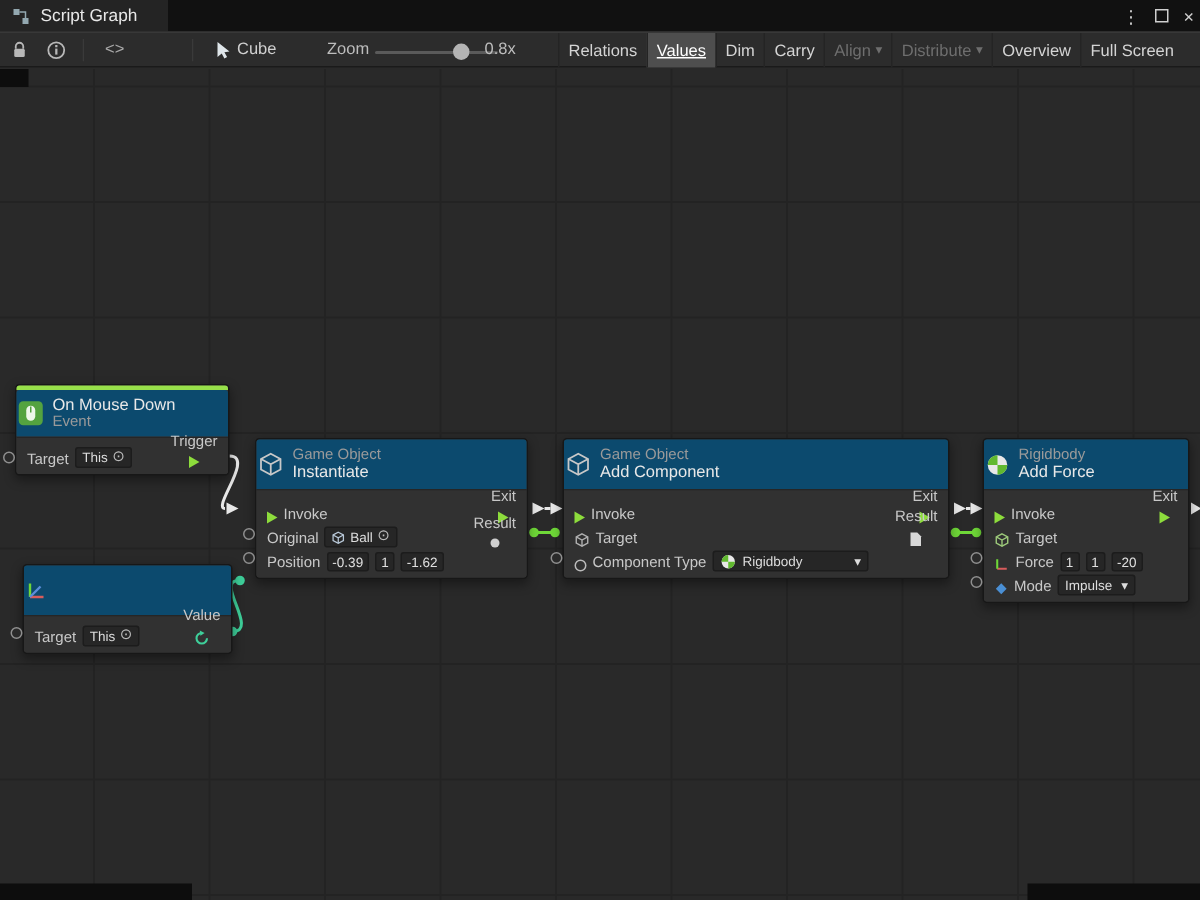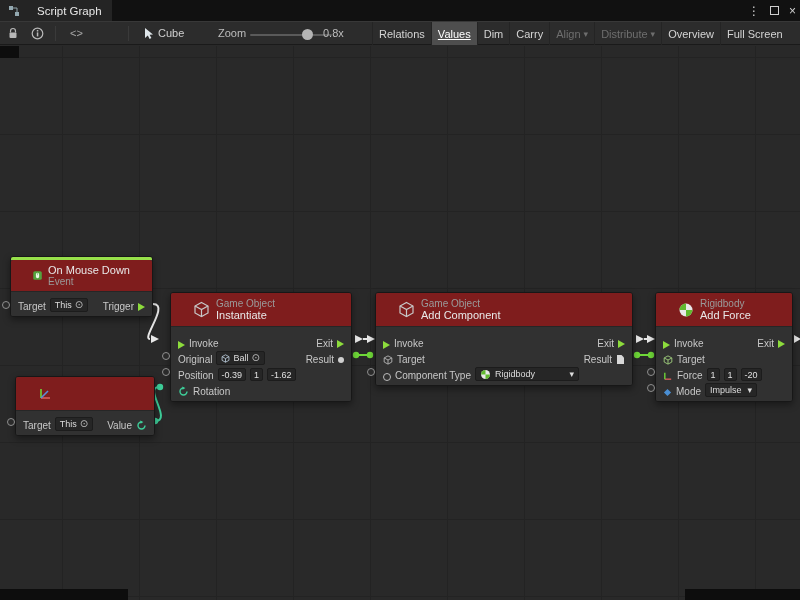--- a/index.html
+++ b/index.html
@@ -3,21 +3,21 @@
 <meta charset="utf-8">
 <style>
   * { margin:0; padding:0; box-sizing:border-box; }
   body { width:800px; height:600px; overflow:hidden; background:#000;
          font-family:"Liberation Sans","DejaVu Sans",sans-serif; user-select:none; }
   .app { position:relative; width:800px; height:600px; background:#292929; }
 
   
   .titlebar { position:relative; height:21px; background:#111111; }
   .tab { position:absolute; left:0; top:0; height:21px; width:112px;
-         background:#242424; display:flex; align-items:center; gap:17px; padding:0 8px;
+         background:#242424; display:flex; align-items:center; gap:7px; padding:0 8px;
          color:#e8e8e8; font-size:11.5px; }
   .win-controls { position:absolute; right:4px; top:0; height:21px; display:flex;
                   align-items:center; gap:10px; color:#cfcfcf; font-size:12px; }
   .maxbox { width:9px; height:9px; border:1px solid #cfcfcf; display:inline-block; }
 
   
   .toolbar { position:relative; height:24px; background:#2c2c2c;
              border-top:1px solid #383838; border-bottom:1px solid #1a1a1a;
              color:#d0d0d0; font-size:11px; }
   .tb-abs { position:absolute; top:0; height:22px; display:flex; align-items:center; }
@@ -43,29 +43,29 @@
   .wires { position:absolute; inset:0; z-index:1; pointer-events:none; }
   .corner { position:absolute; background:#0d0d0d; z-index:3; }
   .c-tl { left:0; top:0; width:19px; height:12px; }
   .c-bl { left:0; bottom:0; width:128px; height:11px; }
   .c-br { right:0; bottom:0; width:115px; height:11px; }
 
   
   .node { position:absolute; z-index:2; background:#383838; border:1px solid #171717;
           border-radius:3px; box-shadow:0 3px 7px rgba(0,0,0,.4); font-size:10px; color:#c8c8c8; }
   .event-bar { height:3px; background:#97e04a; border-radius:2px 2px 0 0; }
-  .node-header { display:flex; align-items:center; gap:6px; padding:5px 22px; height:33px;
-                 background:#7f1d1d; border-radius:2px 2px 0 0; }
+  .node-header { display:flex; align-items:center; gap:6px; padding:5px 1px; height:33px;
+                 background:#0c4a6e; border-radius:2px 2px 0 0; }
   .node-titles { display:flex; flex-direction:column; line-height:1.1; white-space:nowrap; }
   .nt-main { font-size:11px; color:#e8e8e8; }
   .nt-sub  { font-size:10px; color:#9a9a9a; }
   .node-body { background:#313131; border-top:1px solid #262626; border-radius:0 0 2px 2px;
                padding:6px 0 4px; }
   .row { display:flex; align-items:flex-end; gap:4px; height:16px; padding:0 7px; white-space:nowrap; }
-  .r-right { margin-left:auto; display:flex; align-items:center; gap:4px; }
+  .r-right { margin-left:auto; display:flex; align-items:center; gap:4px;flex-direction:column; }
   .tri-green { width:0; height:0; border-left:7px solid #8ddc3c;
                border-top:4px solid transparent; border-bottom:4px solid transparent; }
   .chip { display:inline-flex; align-items:center; gap:3px; background:#262626;
           border:1px solid #1c1c1c; border-radius:2px; padding:0 4px; height:14px;
           font-size:9px; color:#dddddd; }
   .chip.dd { min-width:104px; justify-content:space-between; }
   .chip.dd-sm { min-width:52px; justify-content:space-between; }
   .numfield { display:inline-flex; align-items:center; background:#262626;
               border:1px solid #1c1c1c; border-radius:2px; padding:0 3px; height:13px;
               font-size:9px; color:#e0e0e0;margin-top:48px; }
@@ -285,27 +285,20 @@
             <span>Result</span>
             <span class="dot-gray"></span>
           </span>
         </div>
         <div class="row">
           <span>Position</span>
           <span class="numfield">-0.39</span>
           <span class="numfield">1</span>
           <span class="numfield">-1.62</span>
         </div>
-        <div class="row">
-          <svg width="11" height="11" viewBox="0 0 11 11">
-              <path d="M9 5.5 A3.5 3.5 0 1 1 5.5 2" fill="none" stroke="#3ecf9a" stroke-width="1.4"></path>
-              <path d="M4.2 0.4 L7.4 2 L4.6 3.8 Z" fill="#3ecf9a"></path>
-            </svg>
-          <span>Rotation</span>
-        </div>
       </div>
       <span class="port" style="top:59px"></span>
       <span class="port" style="top:75px"></span>
     </div>
 
     <div class="node" style="left:375px; top:246px; width:258px">
       <div class="node-header">
         <svg width="17" height="17" viewBox="0 0 17 17">
             <path d="M8.5 1.5 L15 5 L15 12 L8.5 15.5 L2 12 L2 5 Z" fill="none" stroke="#c8c8c8" stroke-width="1.2"></path>
             <path d="M2 5 L8.5 8.5 L15 5 M8.5 8.5 L8.5 15.5" fill="none" stroke="#c8c8c8" stroke-width="1.2"></path>

